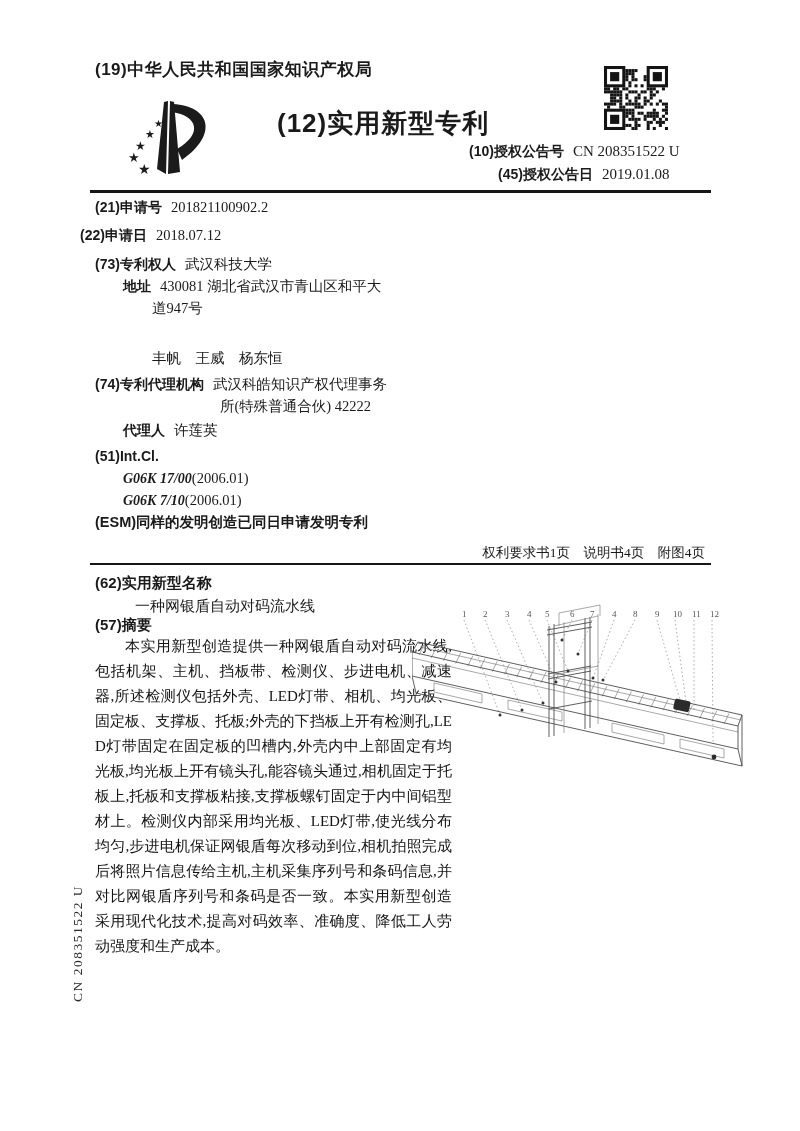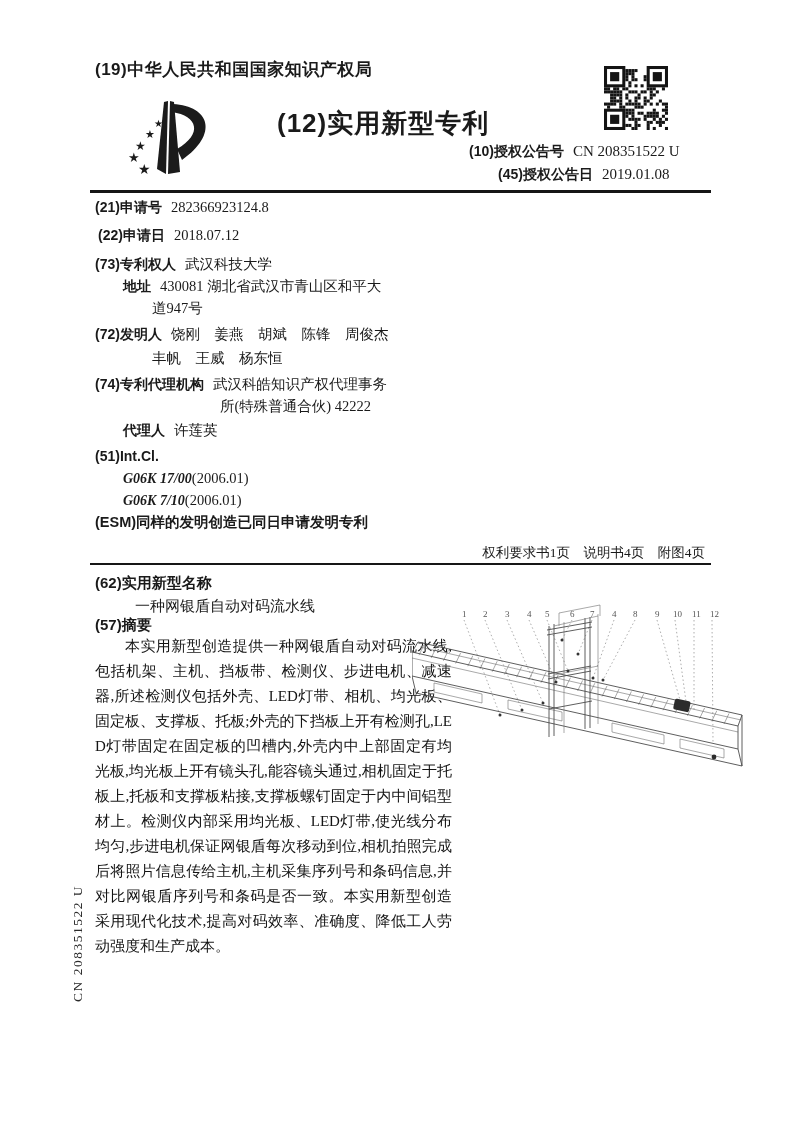--- a/index.html
+++ b/index.html
@@ -210,36 +210,33 @@
   <div class="abs pubrow" style="left:469px;top:143px;">
     <span class="b">(10)授权公告号</span><span class="v gap">CN 208351522 U</span>
   </div>
   <div class="abs pubrow" style="left:498px;top:166px;">
     <span class="b">(45)授权公告日</span><span class="v gap">2019.01.08</span>
   </div>
 
   <div class="rule" style="left:90px;top:190px;width:621px;height:3px;"></div>
 
   <div class="abs row" style="left:95px;top:199px;">
-    <span class="b">(21)申请号</span><span class="v gap">282366923124.8</span>
-  </div>
-  <div class="abs row" style="left:98px;top:227px;">
+    <span class="b">(21)申请号</span><span class="v gap">201821100902.2</span>
+  </div>
+  <div class="abs row" style="left:80px;top:227px;">
     <span class="b">(22)申请日</span><span class="v gap">2018.07.12</span>
   </div>
   <div class="abs row" style="left:95px;top:255px;">
     <span class="b">(73)专利权人</span><span class="v gap">武汉科技大学</span>
   </div>
   <div class="abs row" style="left:123px;top:277px;">
     <span class="b">地址</span><span class="v gap">430081 湖北省武汉市青山区和平大</span>
   </div>
   <div class="abs row" style="left:152px;top:299px;">
     <span class="v">道947号</span>
-  </div>
-  <div class="abs row" style="left:95px;top:325px;">
-    <span class="b">(72)发明人</span><span class="v gap">饶刚　姜燕　胡斌　陈锋　周俊杰</span>
   </div>
   <div class="abs row" style="left:152px;top:349px;">
     <span class="v">丰帆　王威　杨东恒</span>
   </div>
   <div class="abs row" style="left:95px;top:375px;">
     <span class="b">(74)专利代理机构</span><span class="v gap">武汉科皓知识产权代理事务</span>
   </div>
   <div class="abs row" style="left:220px;top:397px;">
     <span class="v">所(特殊普通合伙) 42222</span>
   </div>

